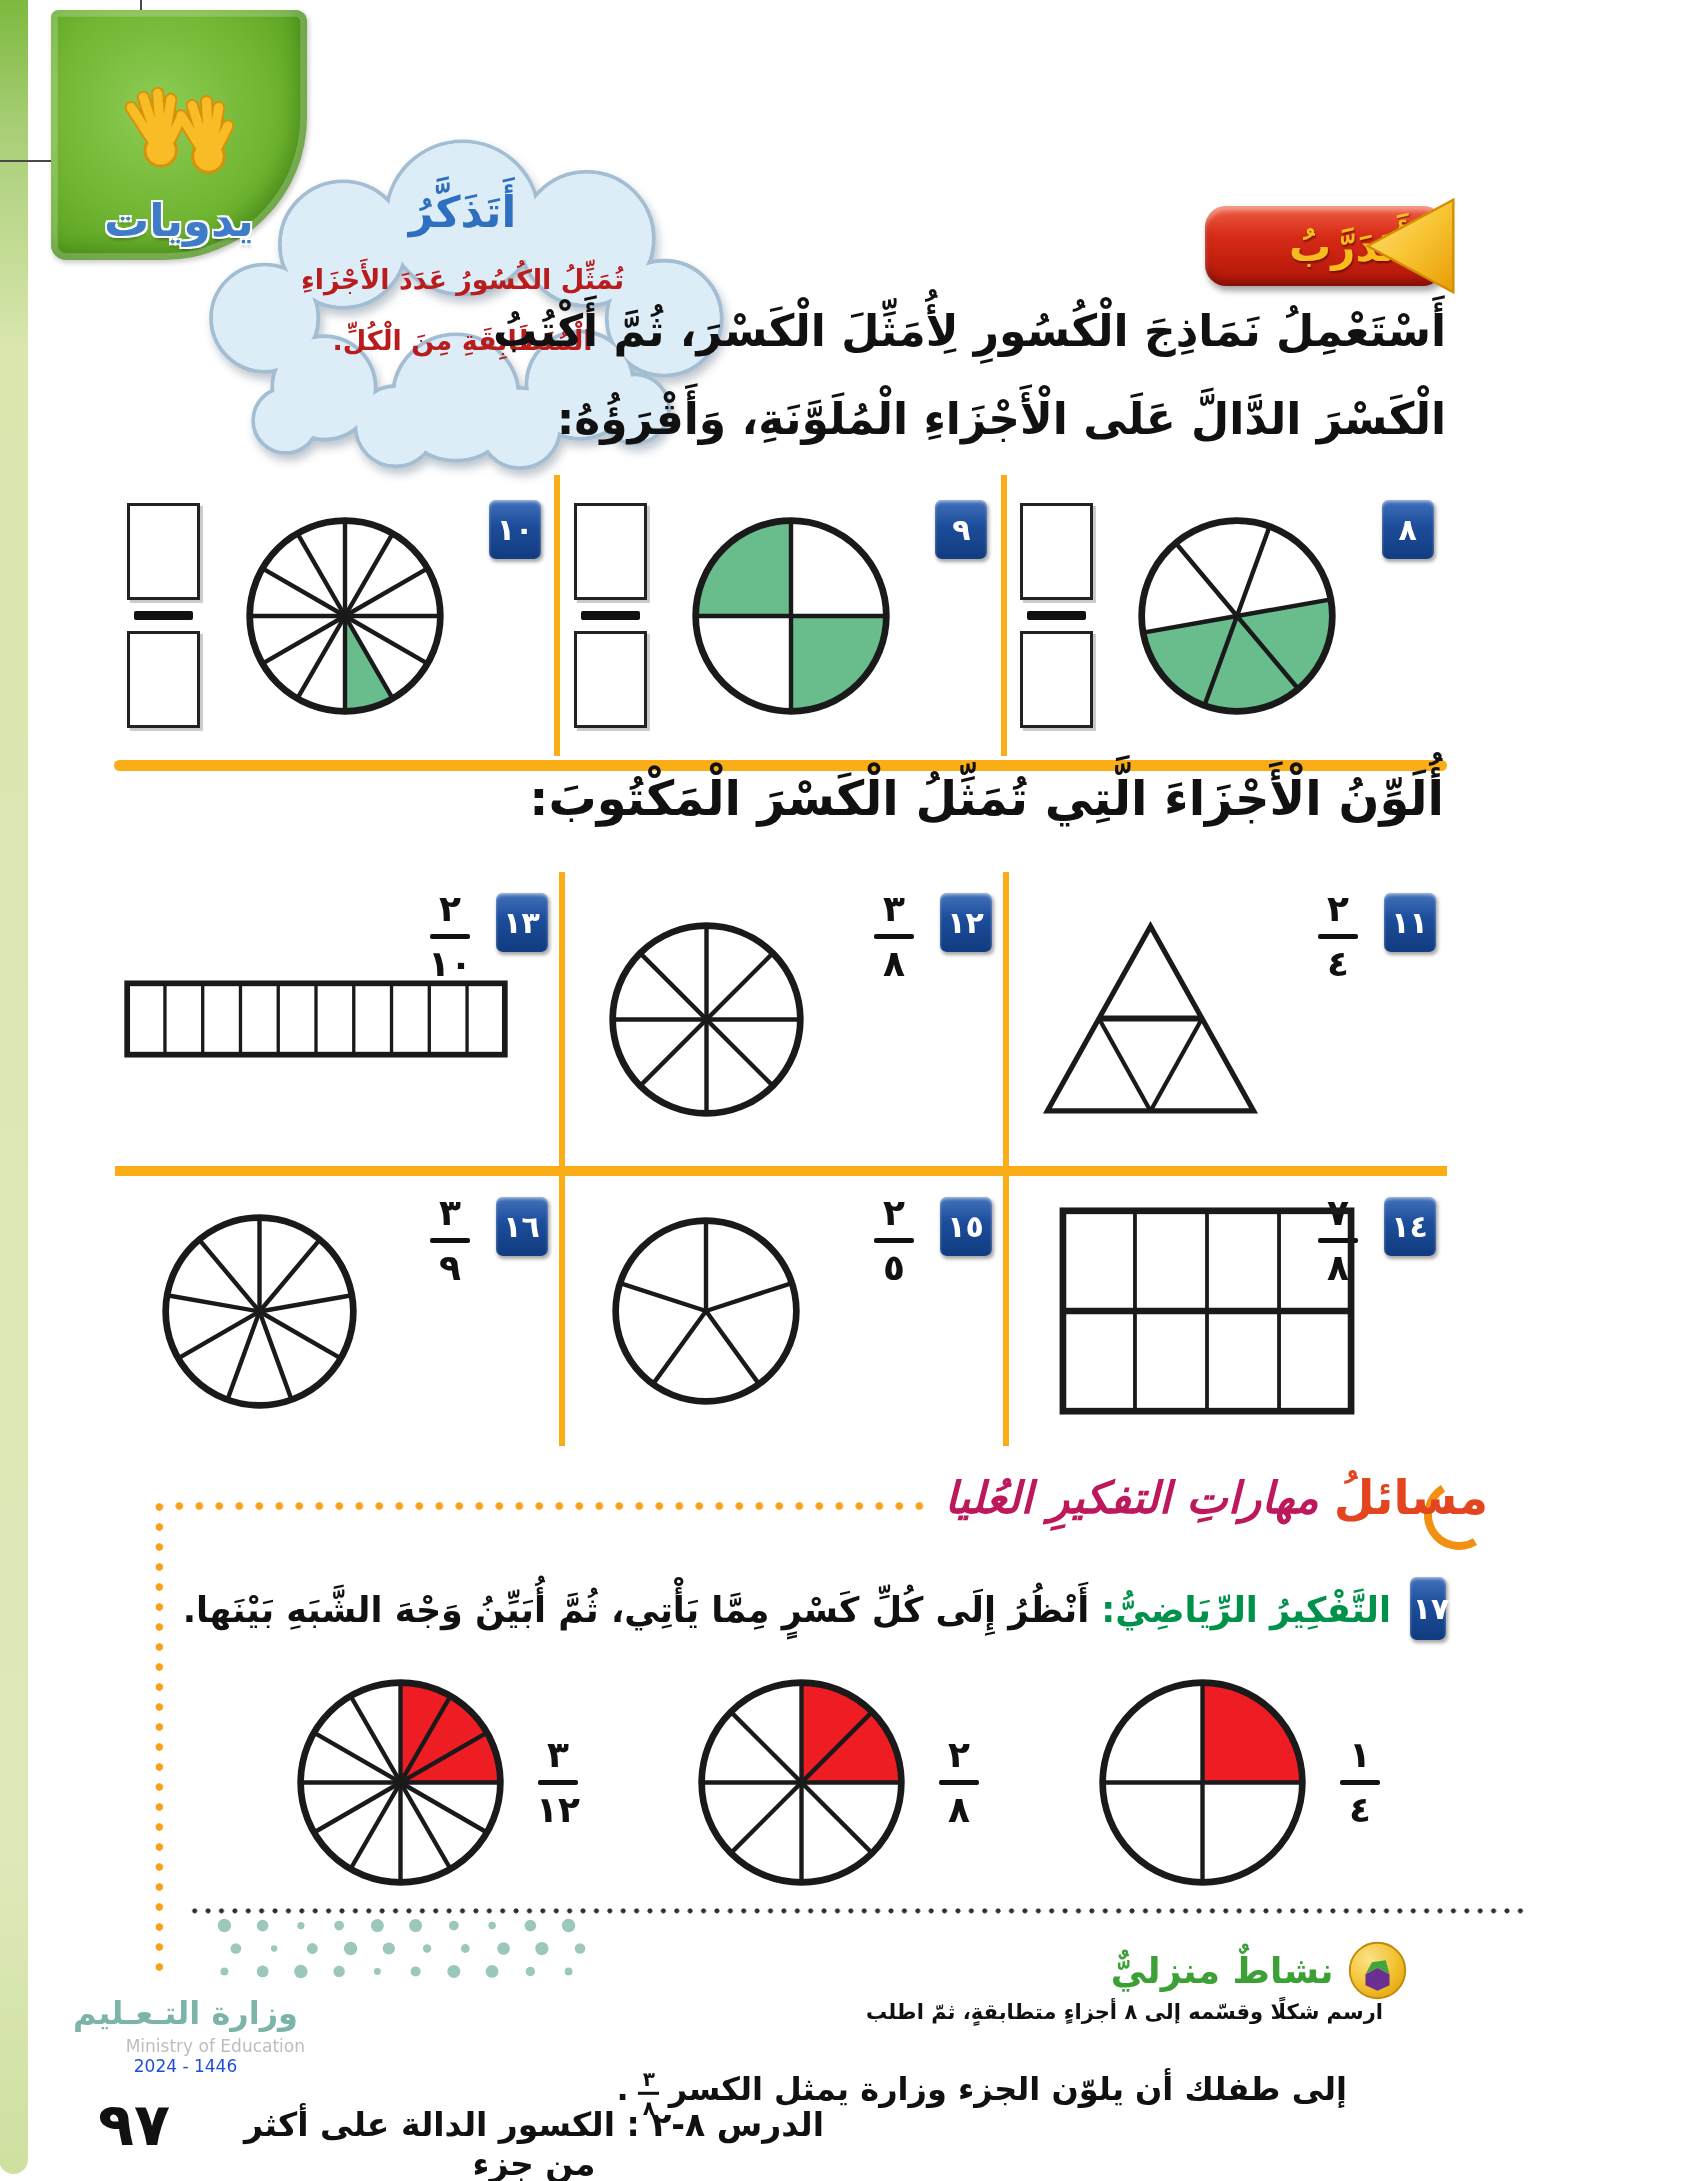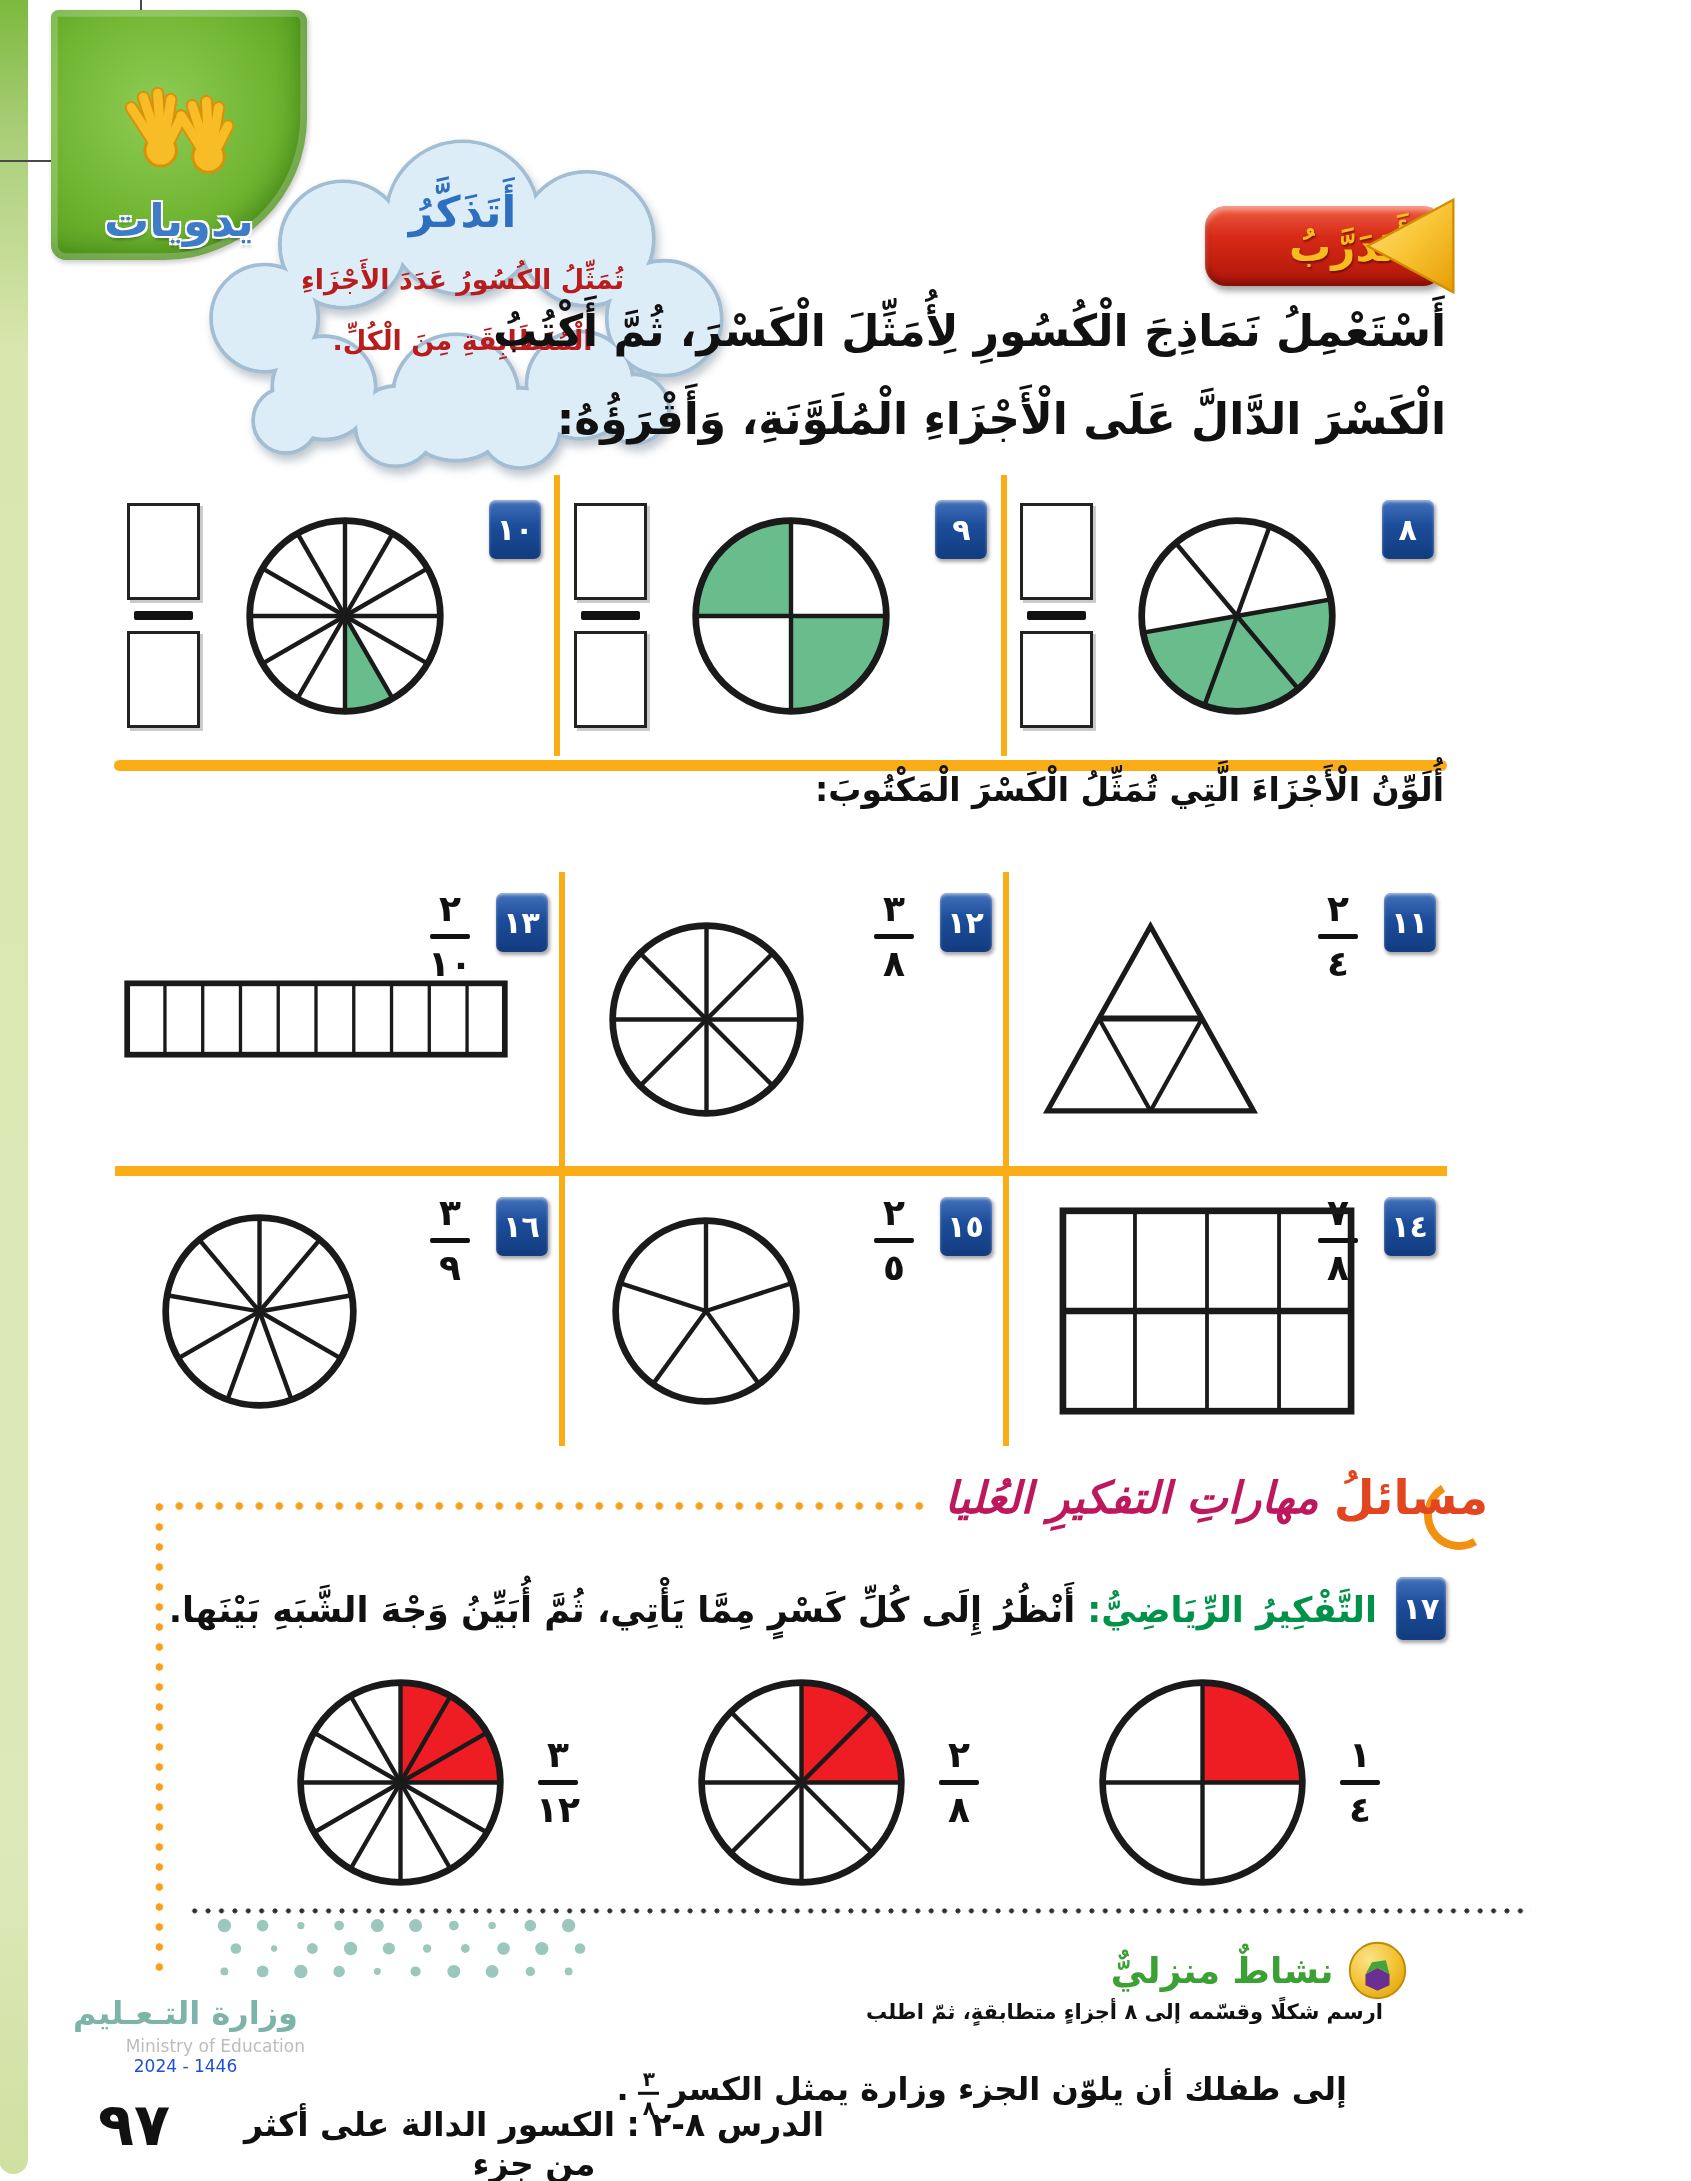--- a/index.html
+++ b/index.html
@@ -52,21 +52,21 @@
 
   .num-badge{width:52px;height:59px;flex:none;border-radius:6.7px;
     background:linear-gradient(180deg,#4472BC 0%,#1D4E9B 42%,#113B7F 100%);
     color:#fff;font-size:30px;font-weight:700;display:flex;align-items:center;justify-content:center;
     box-shadow:1.9px 2.9px 3.8px rgba(0,0,0,.35), inset 0 1.9px 2.9px rgba(255,255,255,.5);}
 
   .frac-template{display:flex;flex-direction:column;align-items:center;gap:10.5px;flex:none;}
   .ft-box{width:67px;height:91px;border:3.8px solid #222;background:#fff;box-shadow:2.9px 2.9px 0 #c9c9c9;}
   .ft-bar{width:59px;height:9.6px;background:#111;border-radius:1.9px;}
 
-  .color-title{position:absolute;right:247px;top:770px;font-size:33px;font-weight:700;margin-left:20px;}
+  .color-title{position:absolute;right:247px;top:770px;font-size:48px;font-weight:700;margin-left:20px;}
 
   
   .rows23{position:absolute;right:244px;top:872px;width:1333px;display:flex;flex-wrap:wrap;}
   .pcell2{width:444px;position:relative;box-sizing:border-box;}
   .r2{height:304px;border-bottom:10.5px solid #FBAD18;}
   .r3{height:270px;}
   .div-l{border-left:6.7px solid #FBAD18;}
   .pcell2 .num-badge{position:absolute;top:21px;right:11.5px;}
   .pcell2 .frac{position:absolute;top:17px;right:82px;}
   .shape-wrap{position:absolute;top:0;bottom:0;right:163px;left:7.6px;
@@ -84,21 +84,21 @@
     border:8.6px solid transparent;border-left-color:#F29111;border-bottom-color:#F29111;
     border-radius:50%;transform:rotate(14deg);z-index:-1;}
   .hots-rest{font-size:44px;color:#be185d;font-style:italic;}
   .hots-dots{flex:1;height:8.6px;margin-top:17px;
     background:radial-gradient(circle,#F9A01B 3.4px,transparent 4.1px) right center/20px 100% repeat-x;}
   .vdots{position:absolute;left:156px;top:1497px;width:8.6px;height:476px;
     background:radial-gradient(circle,#F9A01B 3.4px,transparent 4.1px) center top/100% 20px repeat-y;}
 
   
   .p17{position:absolute;right:245px;top:1577px;left:115px;display:flex;align-items:flex-start;gap:19px;}
-  .p17 .num-badge{width:50px;height:63px;}
+  .p17 .num-badge{width:30px;height:63px;padding-left:6px;}
   .p17-text{font-size:35px;font-weight:700;line-height:1.7;white-space:nowrap;padding-top:3.8px;}
   .p17-lead{color:#00924A;}
   .p17-circles{position:absolute;top:1675px;right:304px;width:1094px;display:flex;justify-content:space-between;}
   .pc-pair{display:flex;align-items:center;gap:23px;}
 
   .black-dots{position:absolute;left:189px;top:1908px;width:1343px;height:5.7px;
     background:radial-gradient(circle,#2e2e2e 2.2px,transparent 2.8px) left center/13.4px 100% repeat-x;}
 
   
   .ha-head{position:absolute;right:283px;top:1940px;display:flex;align-items:center;gap:13.4px;}

